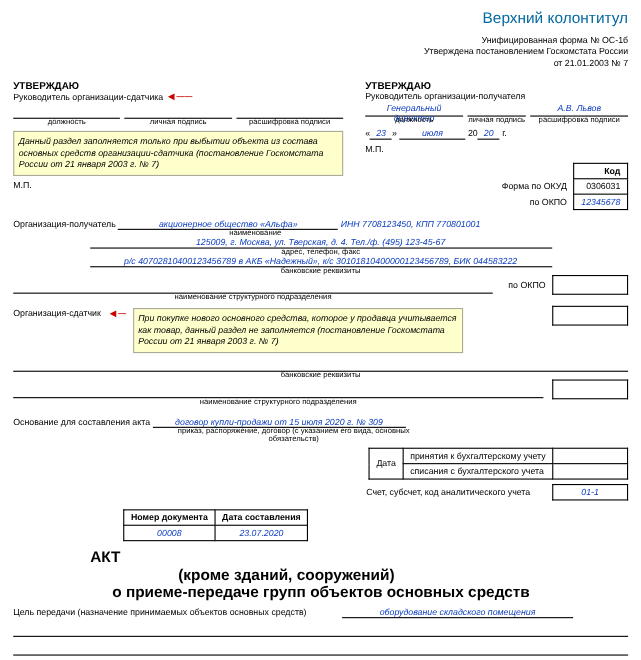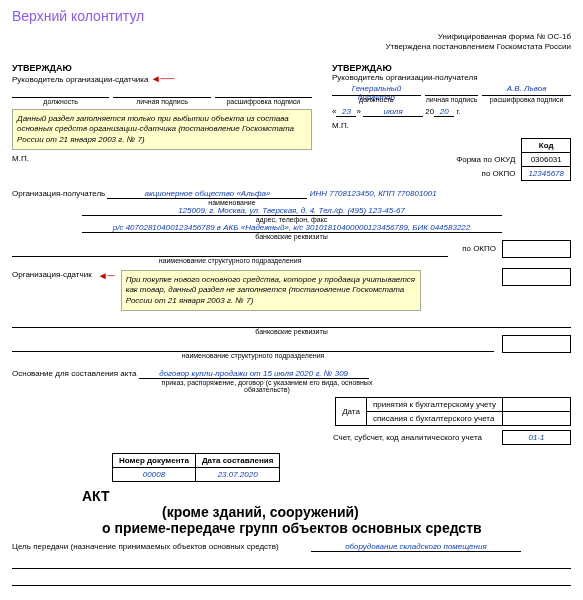--- a/index.html
+++ b/index.html
@@ -1,52 +1,53 @@
 <!DOCTYPE html>
 <html><head>
 <meta charset="utf-8">
 <style>
 body{margin:0;font-family:Arial,sans-serif;font-size:8px;background:#fff;color:#000;width:583px}
 .page{padding:8px 12px 12px}
-.header-title{text-align:left;font-size:14px;margin-bottom:8px;color:#8b5cf6}
+.header-title{text-align:right;font-size:14px;margin-bottom:8px;color:#0369a1}
 .top-right{text-align:right;font-size:8px;line-height:1.3;margin-bottom:10px}
 .approve-row{display:flex;gap:20px;margin-bottom:4px}
 .approve-col{flex:1;position:relative}
 .approve-col.right{flex:1}
 .bold{font-weight:bold;font-size:9px}
 .blue{color:#1040c0;font-style:italic}
 .arrow{color:#c00;font-size:10px}
 .sub-label{font-size:7px;text-align:center}
 .sig-row{display:flex;gap:4px;margin-top:2px}
 .sig-cell{flex:1}
 .sig-cell .line{border-bottom:1px solid #000;height:11px}
 .note-box{background:#ffffcc;border:1px solid #aa9;padding:4px;font-size:8px;font-style:italic;line-height:1.3;position:relative;z-index:2}
 .date-line{margin-top:4px;font-size:8px}
 .date-line .df{border-bottom:1px solid #000;display:inline-block;min-width:20px;text-align:center;font-style:italic}
 .right-table{float:right;border-collapse:collapse;margin-top:-2px}
-.right-table td,.right-table th{border:1px solid #000;padding:2px 6px;font-size:8px;text-align:center}
+.right-table td,.right-table th{border:1px solid #000;padding:2px 6px;font-size:8px;text-align:right}
 .field-row{margin-top:6px;clear:none}
 .field-label{font-size:8px;display:inline}
 .field-val{border-bottom:1px solid #000;display:inline-block}
 .full-line{border-bottom:1px solid #000;height:10px;margin-top:6px}
 .basis-section{clear:both;margin-top:10px}
 .small-table{border-collapse:collapse;font-size:8px}
 .small-table td,.small-table th{border:1px solid #000;padding:2px 6px;text-align:center}
 .act-line{margin-top:6px;text-align:center}
 .act-bold{font-weight:bold;font-size:14px}
 </style>
 </head>
 <body>
 
 <div class="page">
 <div class="header-title">Верхний колонтитул</div>
 
 <div class="top-right">
 <div>Унифицированная форма № ОС-1б</div>
 <div>Утверждена постановлением Госкомстата России</div>
+<div>от 21.01.2003 № 7</div>
 </div>
 
 <div class="approve-row">
 <div class="approve-col">
 <div class="bold">УТВЕРЖДАЮ</div>
 <div style="font-size:8px;position:relative"><span>Руководитель организации-сдатчика</span> <span class="arrow">◄──</span></div>
 <div class="sig-row">
 <div class="sig-cell">
             <div class="line"></div>
             <div class="sub-label">должность</div>

